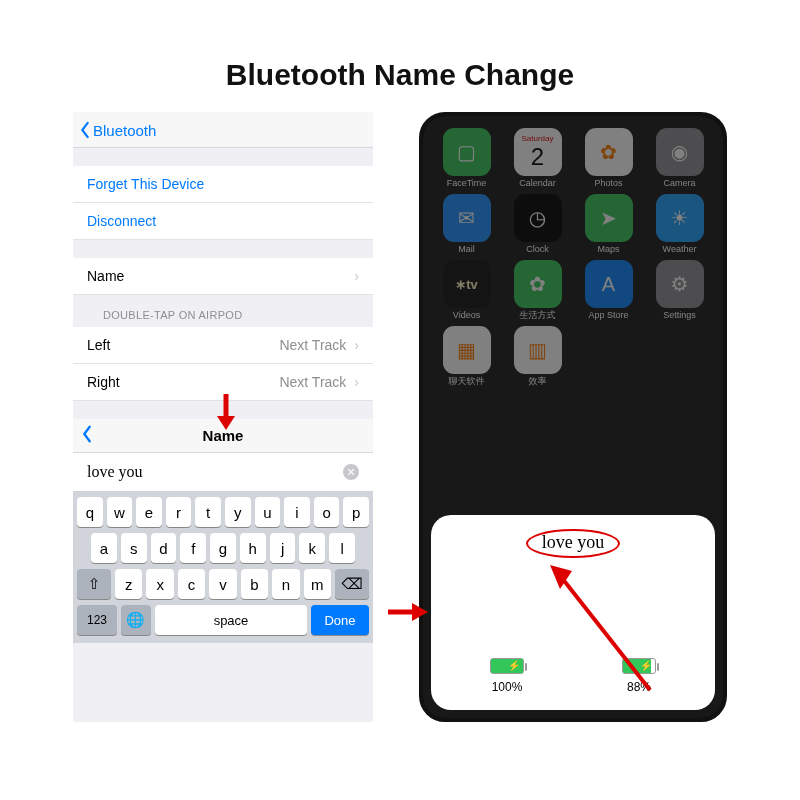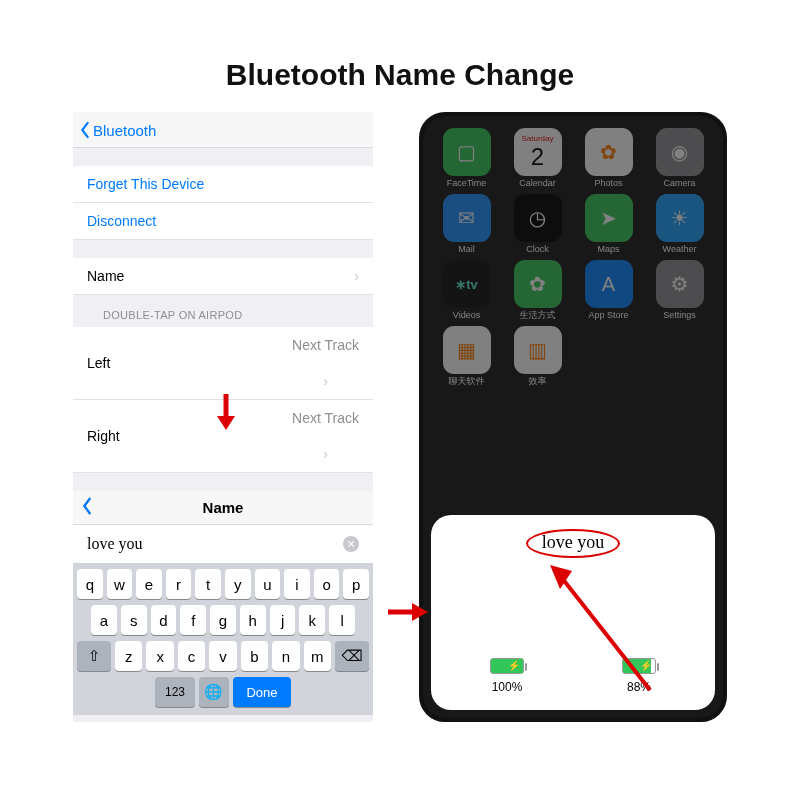--- a/index.html
+++ b/index.html
@@ -58,21 +58,21 @@
   .white-row {
     background: #fff;
     padding: 10px 14px;
     border-bottom: 1px solid #e2e2e6;
     display: flex;
     justify-content: space-between;
     align-items: center;
     font-size: 14px;
     color: #000;
   }
-  .white-row .value { color: #8e8e93; display: flex; align-items: center; gap: 20px; flex-direction: column;}
+  .white-row .value { color: #8e8e93; display: flex; align-items: center; gap: 8px;}
   .section-gap { height: 18px; }
   .section-header {
     font-size: 11px;
     color: #8e8e93;
     padding: 14px 14px 6px;
     letter-spacing: 0.3px;
     margin-left: 16px;
   }
   .chevron-r { color: #c7c7cc; }
   .name-bar {
@@ -309,20 +309,21 @@
             <div class="key">v</div>
             <div class="key">b</div>
             <div class="key">n</div>
             <div class="key">m</div>
           </div>
         <div class="key special">⌫</div>
       </div>
       <div class="krow r4">
         <div class="key k123">123</div>
         <div class="key kglobe">🌐</div>
+        <div class="key kspace">space</div>
         <div class="key kdone">Done</div>
       </div>
     </div>
   </div>
 
   <div class="right-panel">
     <div class="home-dim"></div>
     <div class="home-grid" id="homegrid">
         <div class="app">
           <div class="tile" style="background: rgb(51, 199, 89); color: rgb(255, 255, 255);">▢</div>
@@ -353,21 +354,21 @@
         </div>
         <div class="app">
           <div class="tile" style="background: rgb(52, 199, 89); color: rgb(255, 255, 255);">➤</div>
           <div class="lbl">Maps</div>
         </div>
         <div class="app">
           <div class="tile" style="background: rgb(30, 160, 255); color: rgb(255, 255, 255);">☀</div>
           <div class="lbl">Weather</div>
         </div>
         <div class="app">
-          <div class="tile" style="background: rgb(16, 16, 16); color: #5eead4;">
+          <div class="tile" style="background: rgb(16, 16, 16); color: #fef9c3;">
             <span style="font-size:13px;font-weight:700">∗tv</span>
           </div>
           <div class="lbl">Videos</div>
         </div>
         <div class="app">
           <div class="tile" style="background: rgb(52, 199, 89); color: rgb(255, 255, 255);">✿</div>
           <div class="lbl">生活方式</div>
         </div>
         <div class="app">
           <div class="tile" style="background: rgb(10, 132, 255); color: rgb(255, 255, 255);">A</div>

